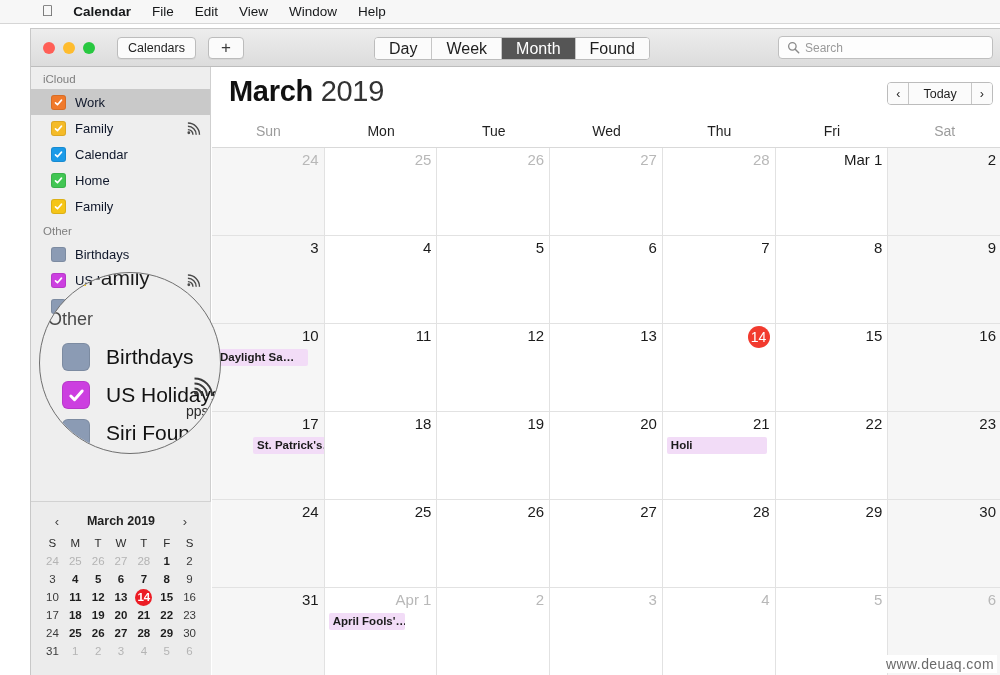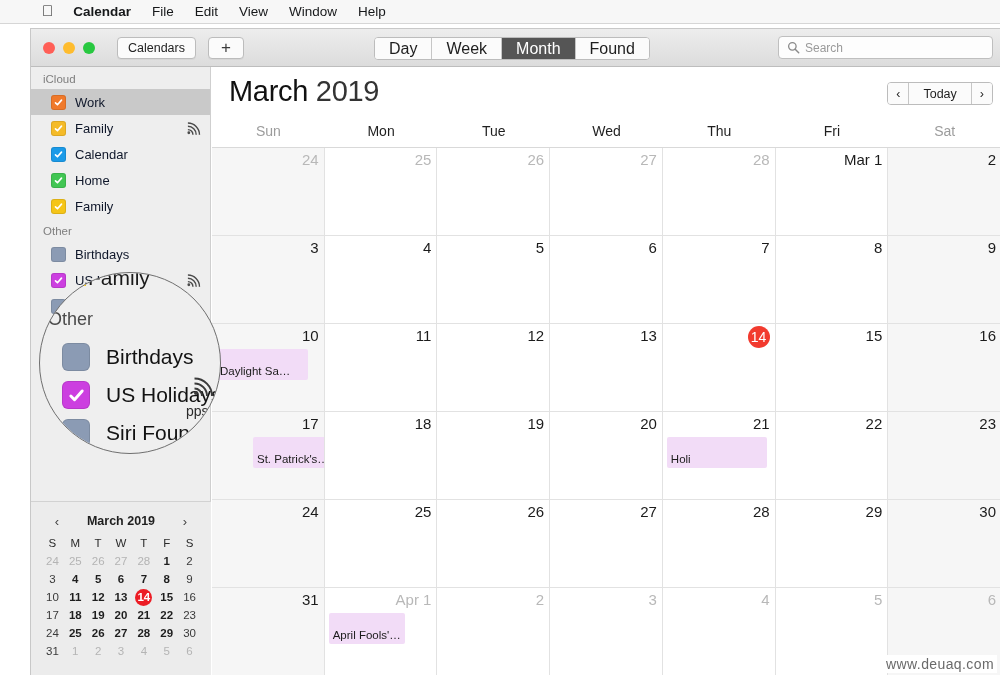--- a/index.html
+++ b/index.html
@@ -184,21 +184,21 @@
 
   
   .main {
     position: absolute; left: 181px; top: 38px;
     width: 789px; height: 609px; background: #fff;
   }
   .month-head {
     position: relative; height: 53px; padding: 8px 0 0 17px;
   }
   .month-head .mtitle { font-size: 29px; color: #111; letter-spacing: -0.3px; }
-  .month-head .mtitle b { font-weight: normal; }
+  .month-head .mtitle b { font-weight: bold; }
   .month-head .mtitle i { font-style: normal; font-weight: normal; color: #333; }
   .nav-group { position: absolute; right: 8px; top: 15px; display: flex;
     height: 23px; border: 1px solid #bcbcbc; border-radius: 4px; overflow: hidden; background:#fbfbfb; }
   .nav-group .nb {
     font-size: 12.5px; color: #1e1e1e; display: flex; align-items: center; justify-content: center;
     border-right: 1px solid #c6c6c6; padding: 0 8px; background: #fbfbfb;
   }
   .nav-group .nb:last-child { border-right: none; }
   .nav-group .nb.today { padding: 0 14px; }
 
@@ -225,23 +225,24 @@
   .cell.other .daynum { color: #b8b8b8; }
   .daynum .today-pill {
     display: inline-block; min-width: 22px; height: 22px; line-height: 22px;
     padding: 0 3px; border-radius: 11px; background: #f23a2e; color: #fff;
     font-size: 14px; text-align: center; font-weight: 500;
     position: relative; top: -1px;
   }
   .evt {
     font-size: 11.5px; color: #1b1b1b;
     background: #f2dcf7; border-radius: 2px;
-    padding: 16px 4px 3px 4px; margin-top: 2px;
+    padding: 2px 4px 3px 4px; margin-top: 2px;
     white-space: nowrap; overflow: hidden;
     display: block;
+    font-weight: bold;
   }
   .watermark {
     position: absolute; right: 4px; bottom: 3px;
     font-size: 14px; color: #6a6a6a; letter-spacing: 0.4px;
     background: #fff; padding: 1px 3px; text-align: center;
   }
 </style>
 </head>
 <body>
 

